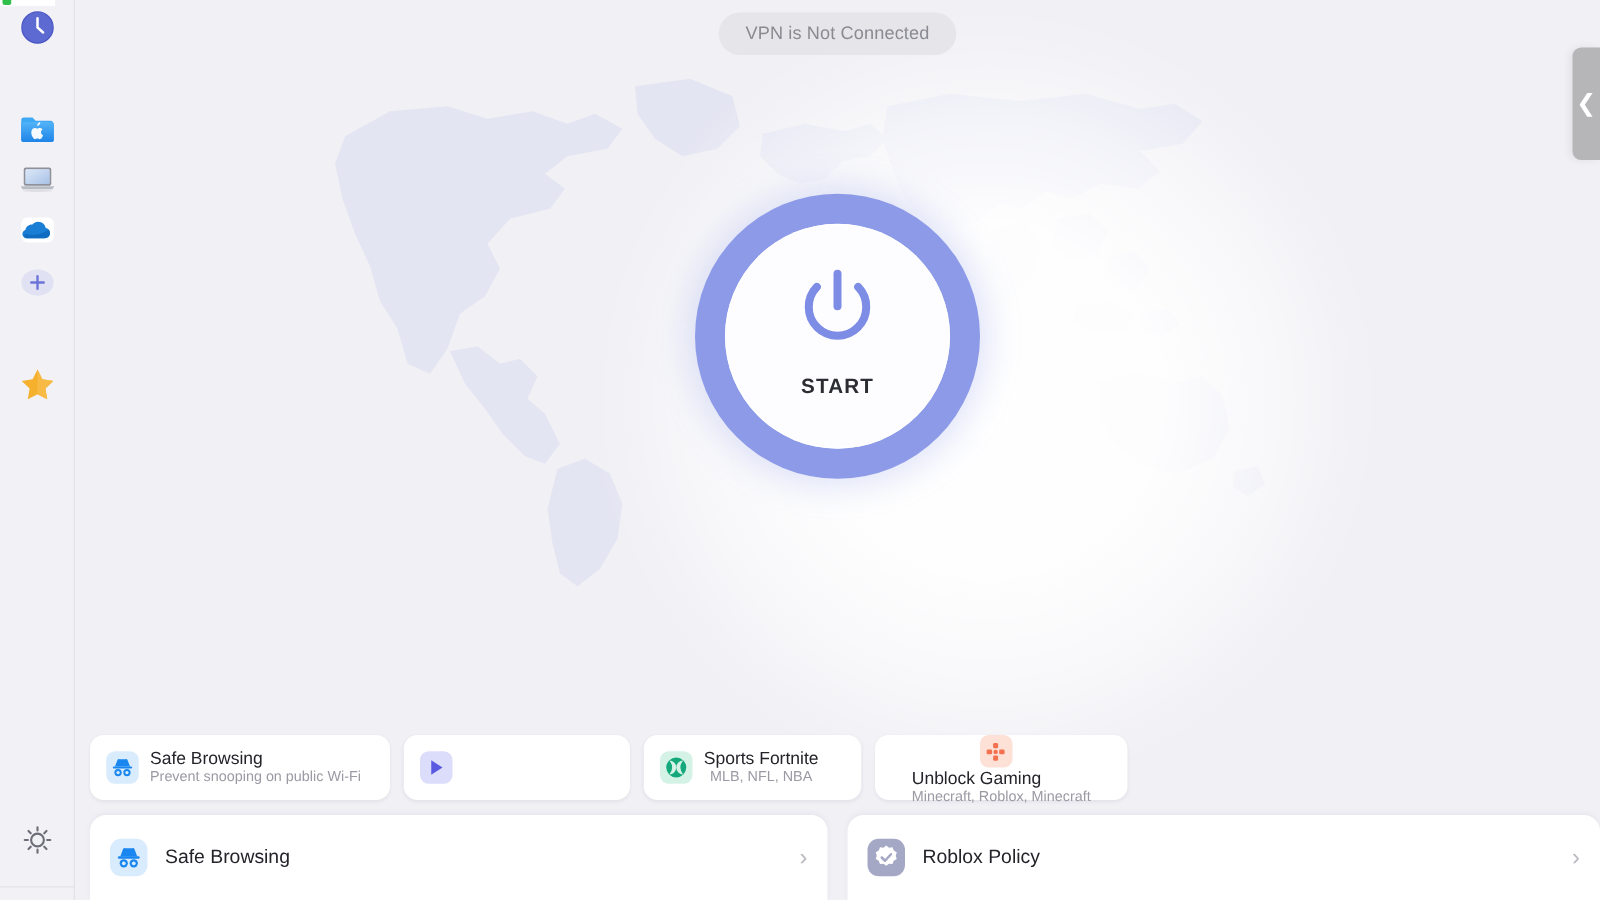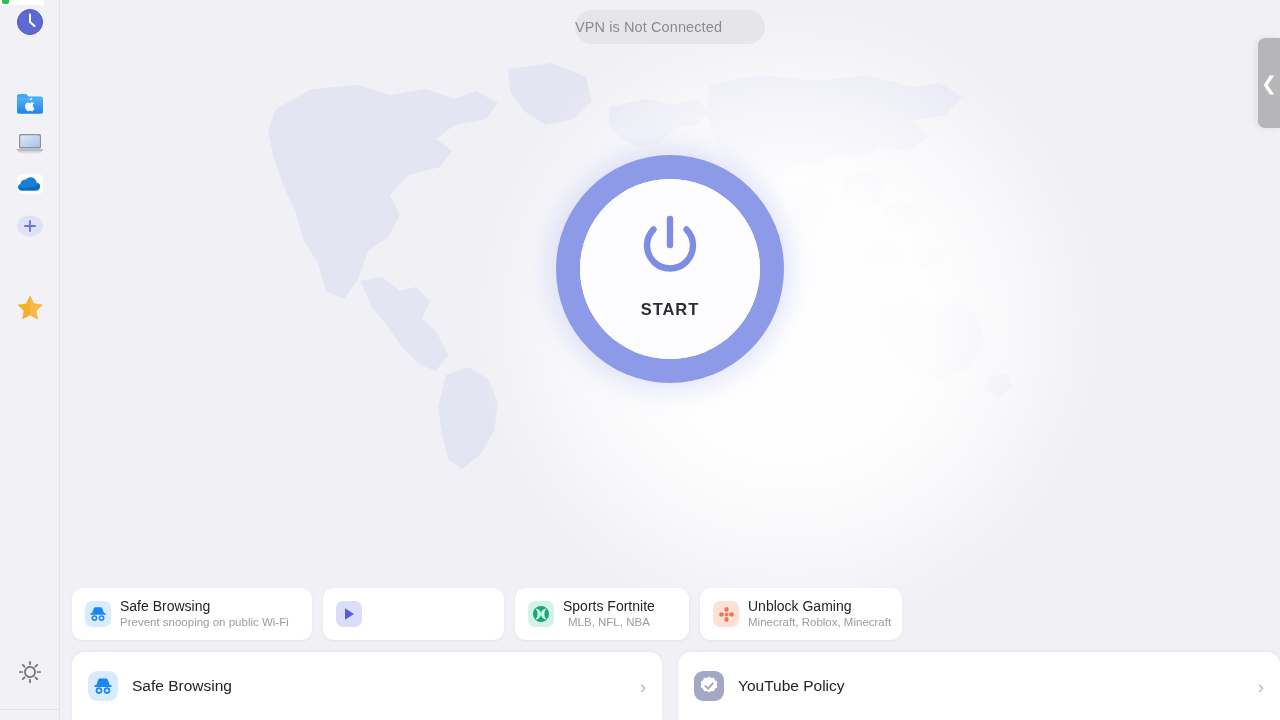--- a/index.html
+++ b/index.html
@@ -42,21 +42,21 @@
   .glow {
     position:absolute; left:420px; top:10px; width:620px; height:620px;
     background:radial-gradient(circle at 50% 50%, rgba(255,255,255,0.98) 0%, rgba(255,255,255,0.92) 32%, rgba(255,255,255,0.55) 52%, rgba(255,255,255,0) 72%);
     pointer-events:none;
   }
 
   
   .status-pill {
     position:absolute; left:575px; top:10px; width:190px; height:34px;
     background:#e6e6ea; border-radius:17px;
-    display:flex; align-items:center; 
+    display:flex; align-items:center; justify-content:center;
     font-size:14.5px; color:#8a8a92; letter-spacing:0.1px;
     z-index:12;
   }
 
   
   .power-wrap {
     position:absolute; left:556px; top:155px; width:228px; height:228px; z-index:12;
   }
   .power-ring {
     position:absolute; inset:0; border-radius:50%;
@@ -287,21 +287,21 @@
           <path d="M3.4 3.4 a8 8 0 0 1 0 11.2 a5.6 5.6 0 0 0 0-11.2 Z" fill="#d4f3e6"></path>
           <path d="M14.6 3.4 a8 8 0 0 0 0 11.2 a5.6 5.6 0 0 1 0-11.2 Z" fill="#d4f3e6"></path>
         </svg>
       </div>
       <div class="chip-txt">
         <span class="chip-title">Sports Fortnite</span>
         <span class="chip-sub">MLB, NFL, NBA</span>
       </div>
     </div>
 
-    <div class="chip" style="width:202px; margin-right:2px;">
+    <div class="chip" style="width:202px; margin-right:2px;flex-direction:column;">
       <div class="chip-icon" style="background:#fde0d6;">
         <svg width="17" height="17" viewBox="0 0 18 18">
           <rect x="6.9" y="1.4" width="4.2" height="4.6" rx="1.2" fill="#f4714f"></rect>
           <rect x="6.9" y="12" width="4.2" height="4.6" rx="1.2" fill="#f4714f"></rect>
           <rect x="1.4" y="6.9" width="4.6" height="4.2" rx="1.2" fill="#f4714f"></rect>
           <rect x="12" y="6.9" width="4.6" height="4.2" rx="1.2" fill="#f4714f"></rect>
           <circle cx="9" cy="9" r="1.9" fill="#f4714f"></circle>
         </svg>
       </div>
       <div class="chip-txt">
@@ -329,18 +329,18 @@
   </div>
 
   <div class="card card-right">
     <div class="card-icon" style="background:#a5a8c4;">
       <svg width="22" height="22" viewBox="0 0 22 22">
         <path d="M11 1.4 l2.2 1.7 2.8-.3 1 2.6 2.4 1.4 -.8 2.7 .8 2.7 -2.4 1.4 -1 2.6 -2.8-.3 -2.2 1.7 -2.2-1.7 -2.8.3 -1-2.6 -2.4-1.4 .8-2.7 -.8-2.7 2.4-1.4 1-2.6 2.8.3 Z" fill="#ffffff"></path>
         <path d="M7.4 11 L10 13.6 L14.8 8.4" stroke="#a5a8c4" stroke-width="2" fill="none" stroke-linecap="round" stroke-linejoin="round"></path>
       </svg>
     </div>
     <div class="card-txt">
-      <span class="card-title-only">YouTube Policy</span>
+      <span class="card-title-only">Roblox Policy</span>
     </div>
     <span class="card-chev">›</span>
   </div>
 
 </div>
 
 </body></html>

